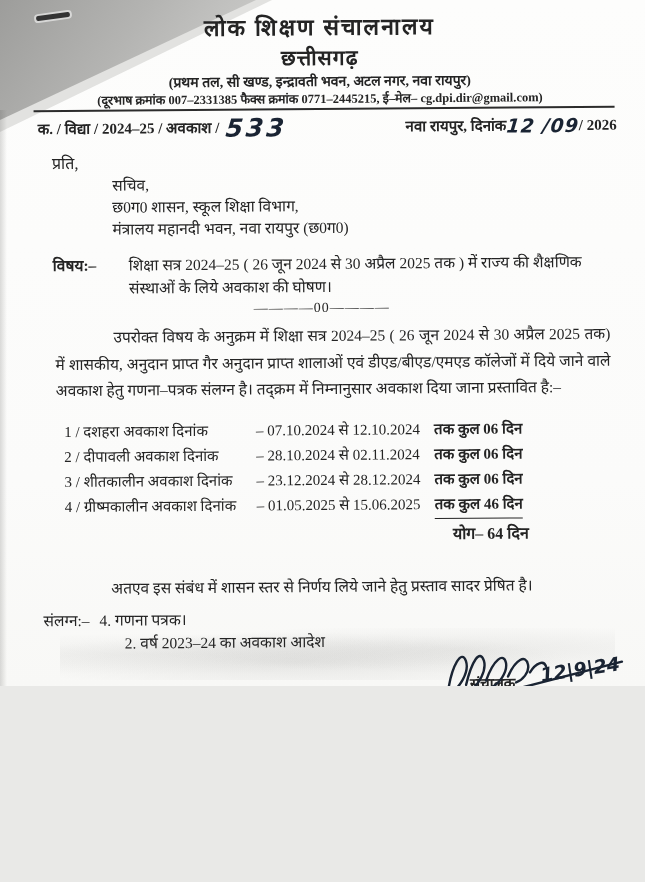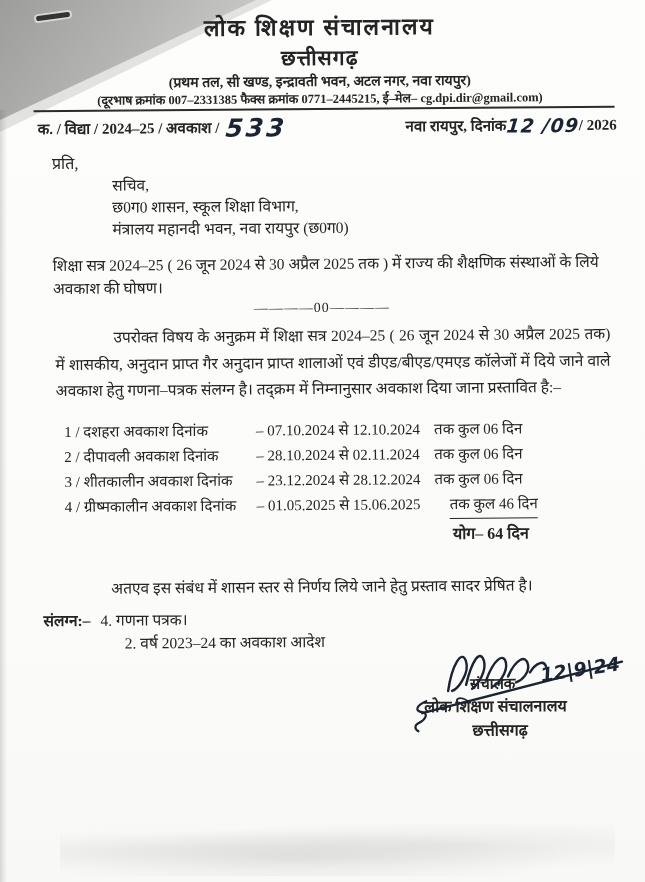--- a/index.html
+++ b/index.html
@@ -2,21 +2,21 @@
 <html><head>
 <meta charset="utf-8">
 <style>
   html,body{margin:0;padding:0;}
   body{
     width:645px;height:882px;overflow:hidden;
     font-family:"Liberation Serif","DejaVu Serif",serif;
     background:#e9e9e7;
   }
   .scan{
-    position:relative;width:645px;height:882px;
+    position:relative;width:645px;height:686px;
     background:linear-gradient(180deg,#fdfdfc 0%,#fbfbfa 70%,#f8f8f6 100%);
     overflow:hidden;color:#242424;
   }
   
   .fold-under{
     position:absolute;top:0;left:0;width:272px;height:132px;
     background:#e2e2e0;
     clip-path:polygon(0 0,100% 0,0 100%);
   }
   .fold{
@@ -69,26 +69,26 @@
   .subj-text{flex:1;}
   .separator{text-align:center;font-size:14px;line-height:16px;letter-spacing:1px;margin-top:2px;}
   .para{
     margin:7px 34px 0 56px;font-size:15.5px;line-height:26.5px;
     text-align:justify;text-indent:58px;
   }
   .list{margin:15px 0 0 64px;font-size:15px;}
   .hrow{display:flex;line-height:25px;}
   .h-label{flex:0 0 192px;}
   .h-dates{flex:0 0 178px;}
-  .h-total{flex:0 0 auto;}
-  .u{border-bottom:1.5px solid #242424;padding-bottom:1px;margin-left:15px;}
+  .h-total{flex:0 0 auto;font-weight:bold;}
+  .u{border-bottom:1.5px solid #242424;padding-bottom:1px;}
   .total-line{margin:3px 0 0 452px;font-size:16px;font-weight:bold;line-height:24px;}
   .closing{margin:27px 58px 0 78px;text-indent:32px;line-height:26.5px;}
   .encl{margin:7px 0 0 42px;font-size:15.5px;line-height:23px;}
-  .encl-label{font-weight:bold;margin-right:10px;}
+  .encl-label{font-weight:normal;margin-right:10px;}
   .encl2{margin:0 0 0 123px;font-size:15.5px;line-height:23px;}
   
   .sign-block{position:absolute;left:406px;top:640px;width:228px;height:125px;font-weight:bold;}
   .sig-svg{position:absolute;inset:0;pointer-events:none;z-index:3;}
   .sig-date{position:absolute;left:132px;top:20px;font-size:19px;transform:rotate(-8deg);z-index:2;}
   .designation{position:absolute;left:62px;top:34px;font-size:15px;z-index:1;}
   .sig-org1{position:absolute;left:16px;top:56px;font-size:16px;z-index:1;}
   .sig-org2{position:absolute;left:64px;top:80px;font-size:16px;z-index:1;}
 </style>
 </head>
@@ -120,20 +120,21 @@
     </div>
 
     <div class="to-label">प्रति,</div>
     <div class="to-block">
       <div>सचिव,</div>
       <div>छ0ग0 शासन, स्कूल शिक्षा विभाग,</div>
       <div>मंत्रालय महानदी भवन, नवा रायपुर (छ0ग0)</div>
     </div>
 
     <div class="subject">
+      <span class="subj-label">विषय:–</span>
       <span class="subj-text">शिक्षा सत्र 2024–25 ( 26 जून 2024 से 30 अप्रैल 2025 तक ) में राज्य की शैक्षणिक संस्थाओं के लिये अवकाश की घोषण।</span>
     </div>
     <div class="separator">————00————</div>
 
     <p class="para">उपरोक्त विषय के अनुक्रम में शिक्षा सत्र 2024–25 ( 26 जून 2024 से 30 अप्रैल 2025 तक) में शासकीय, अनुदान प्राप्त गैर अनुदान प्राप्त शालाओं एवं डीएड/बीएड/एमएड कॉलेजों में दिये जाने वाले अवकाश हेतु गणना–पत्रक संलग्न है। तद्क्रम में निम्नानुसार अवकाश दिया जाना प्रस्तावित है:–</p>
 
     <div class="list">
       <div class="hrow">
         <span class="h-label">1 / दशहरा अवकाश दिनांक</span>
         <span class="h-dates">– 07.10.2024 से 12.10.2024</span>

